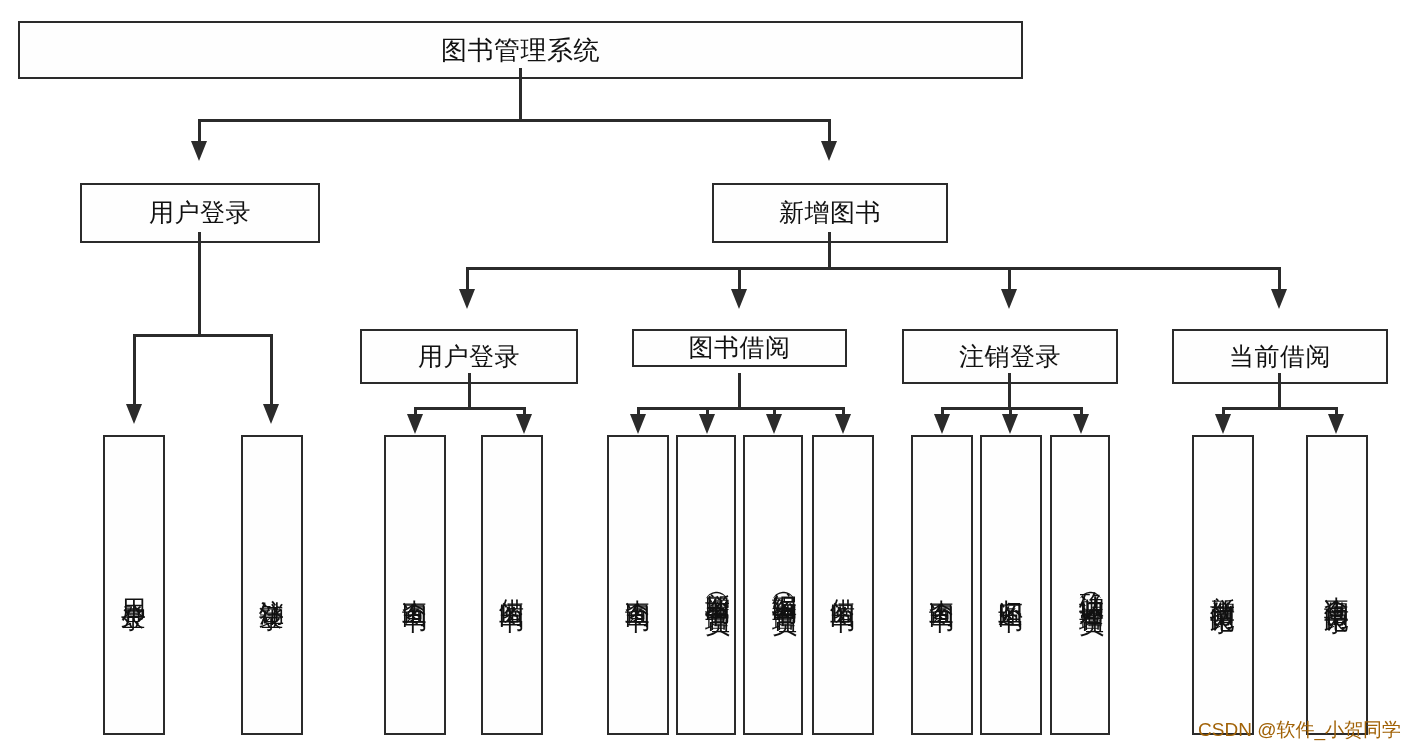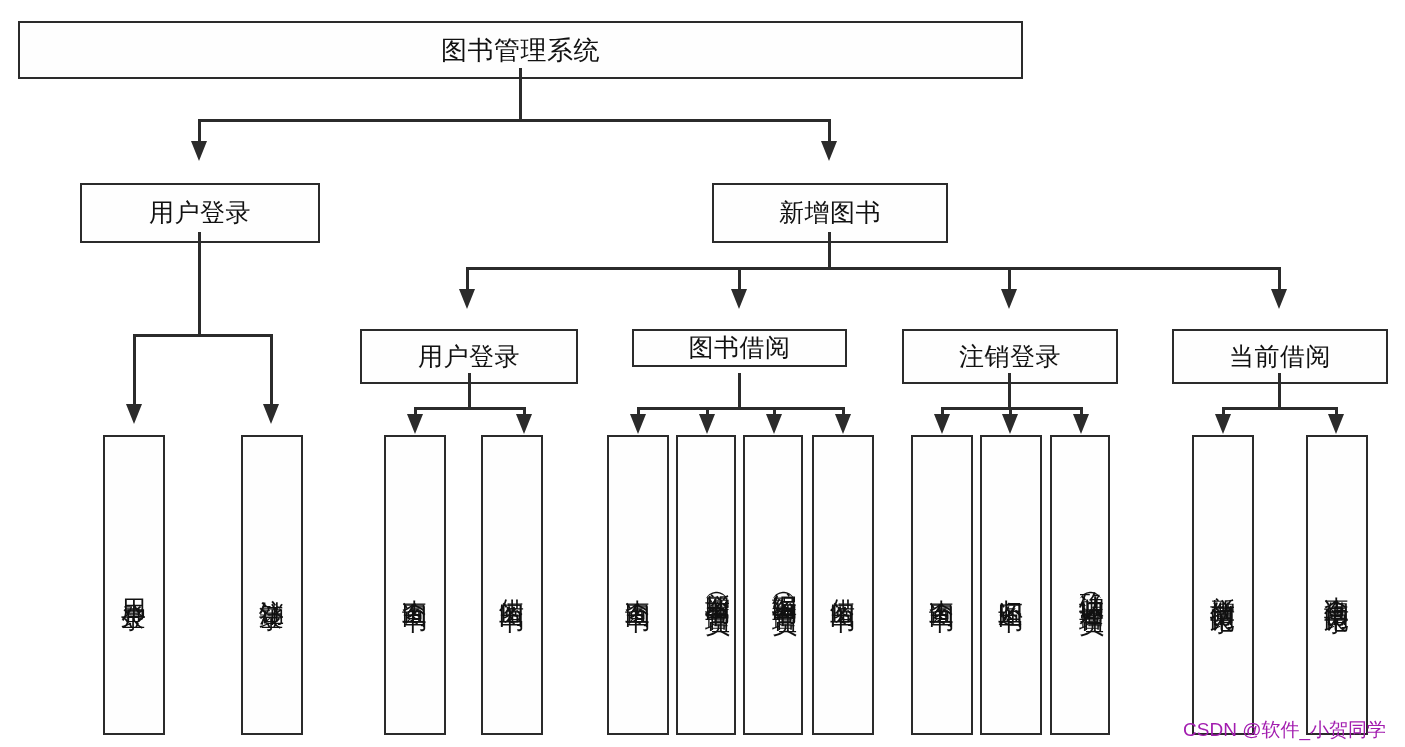--- a/index.html
+++ b/index.html
@@ -68,24 +68,24 @@
     position: absolute;
     width: 0;
     height: 0;
     border-left: 8px solid transparent;
     border-right: 8px solid transparent;
     border-top: 20px solid #2b2b2b;
   }
   
   #watermark {
     position: absolute;
-    right: 19px;
+    right: 4px;
     bottom: 4px;
     font-size: 19px;
-    color: #a21caf;
+    color: #a16207;
     white-space: nowrap;
     user-select: none;
     font-family: "Liberation Sans", "DejaVu Sans", sans-serif;
   }
 </style>
 </head>
 <body>
 
 <div id="diagram-root">
 

